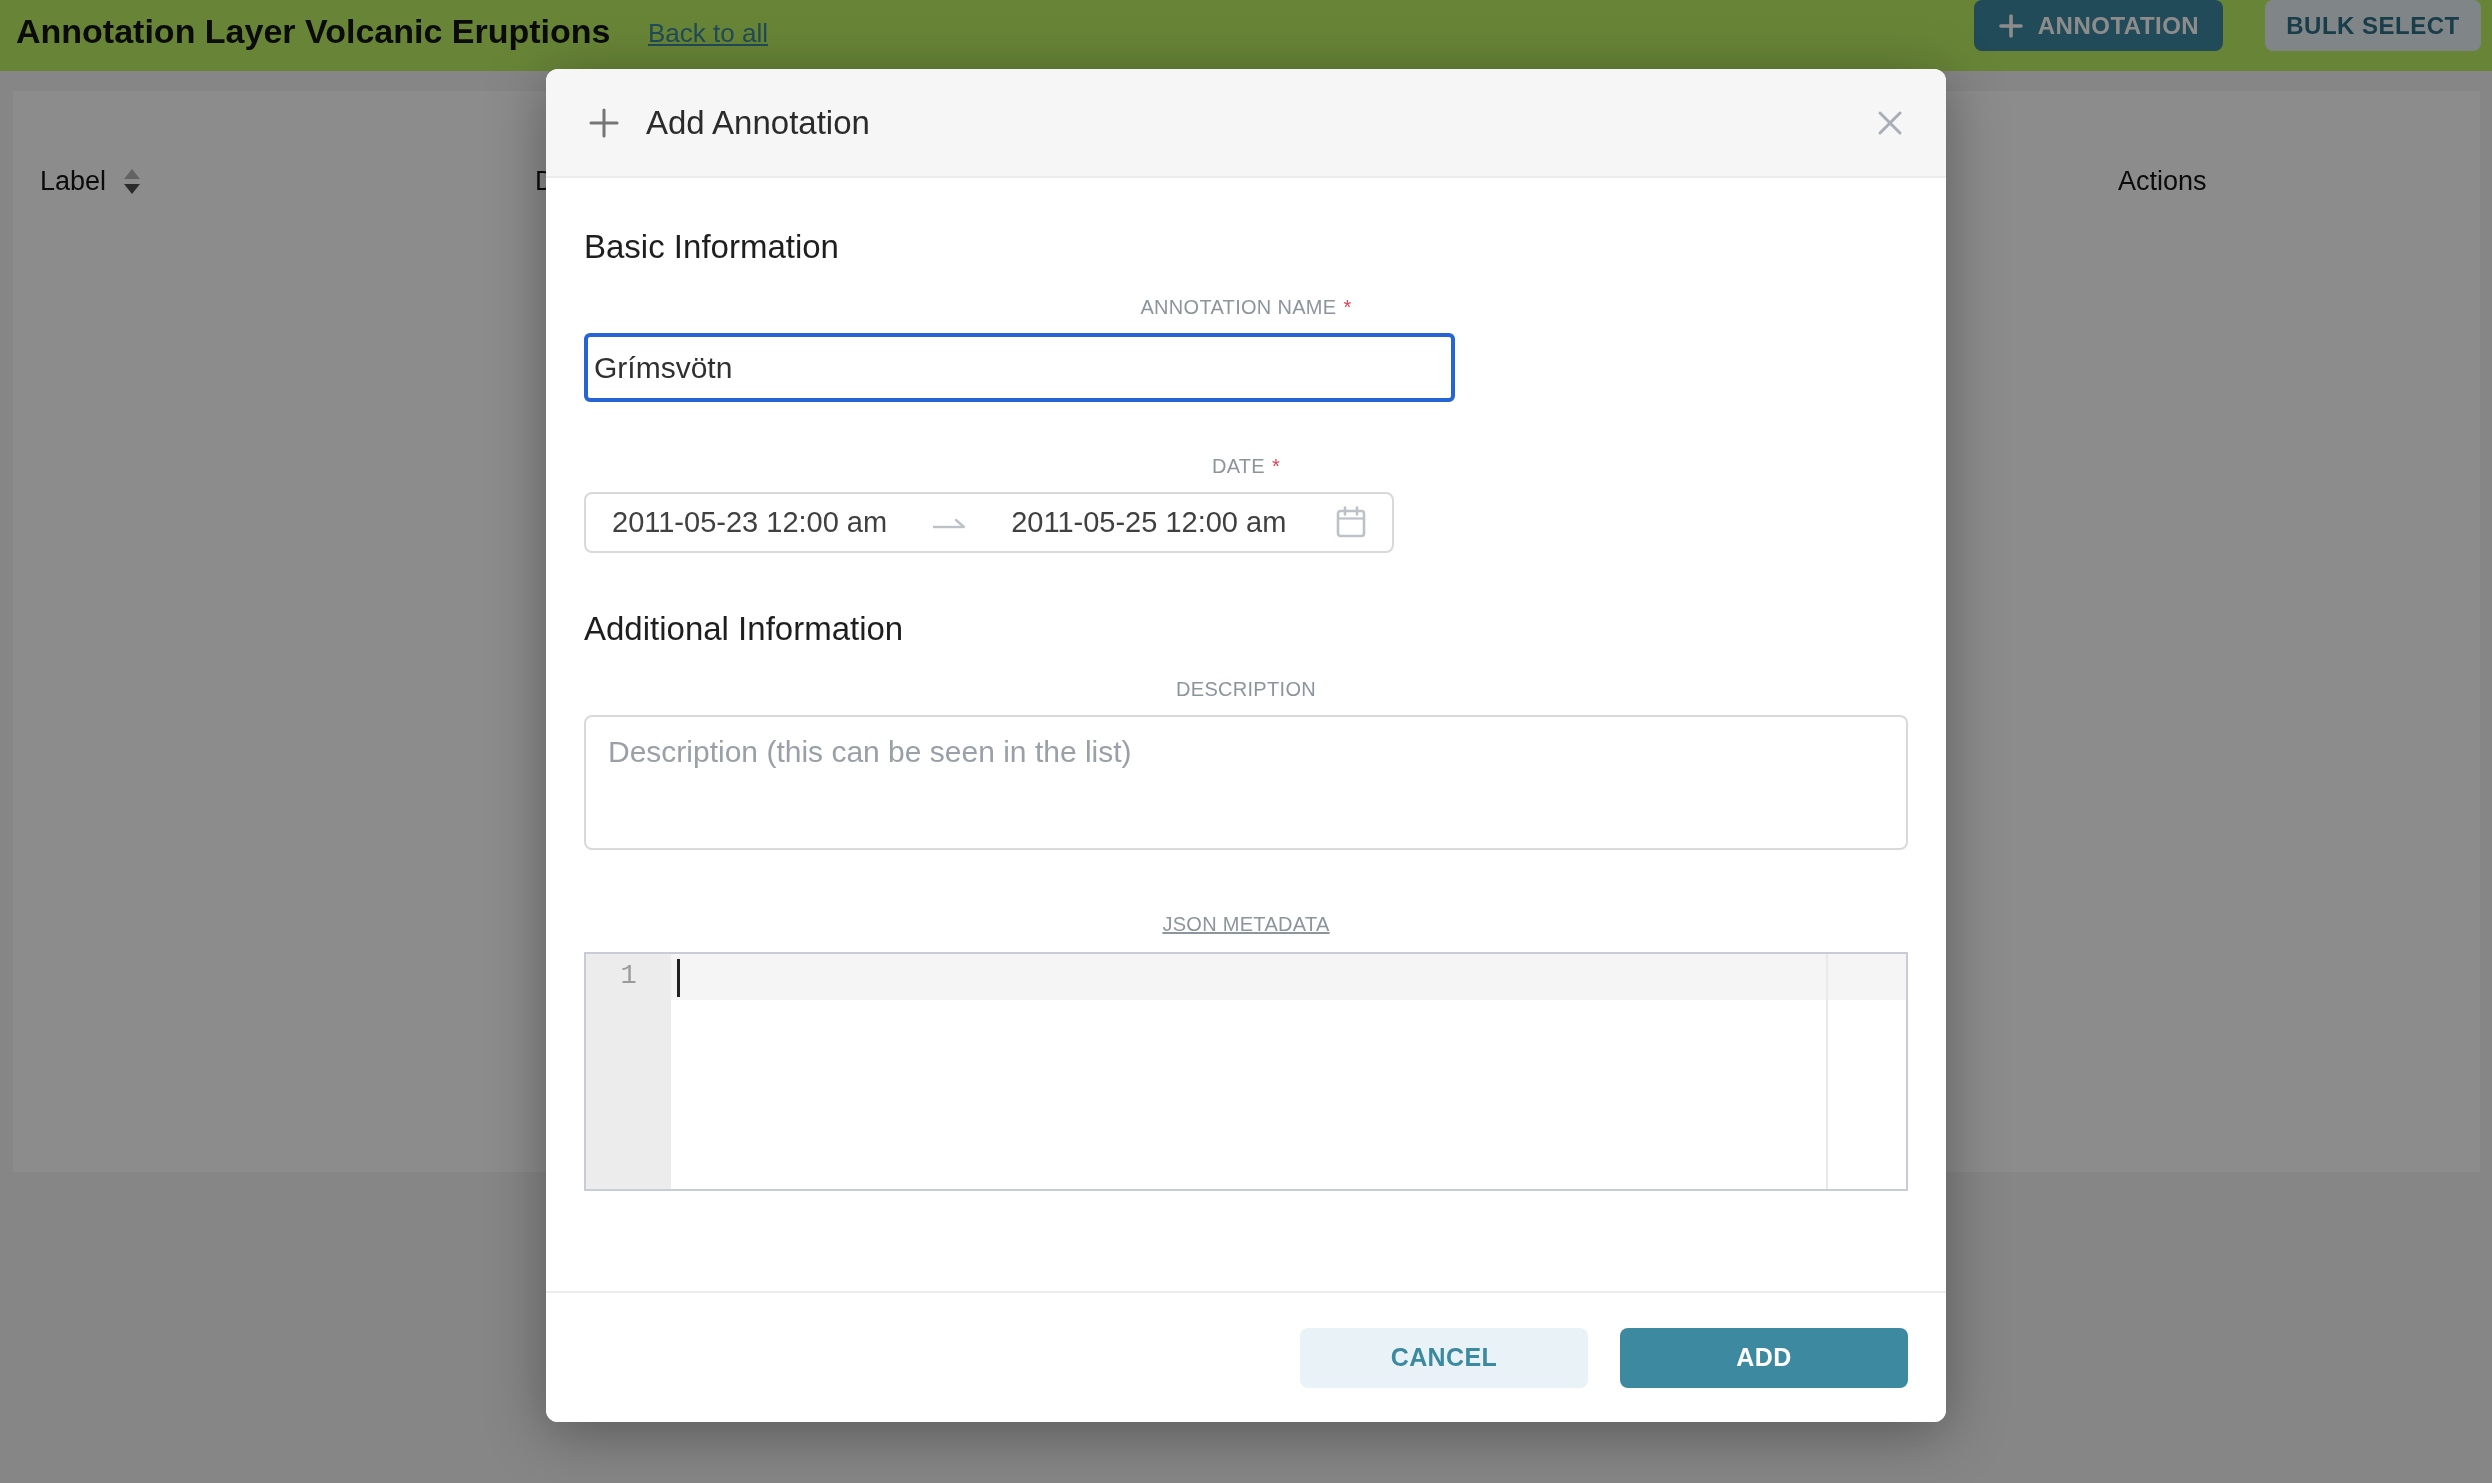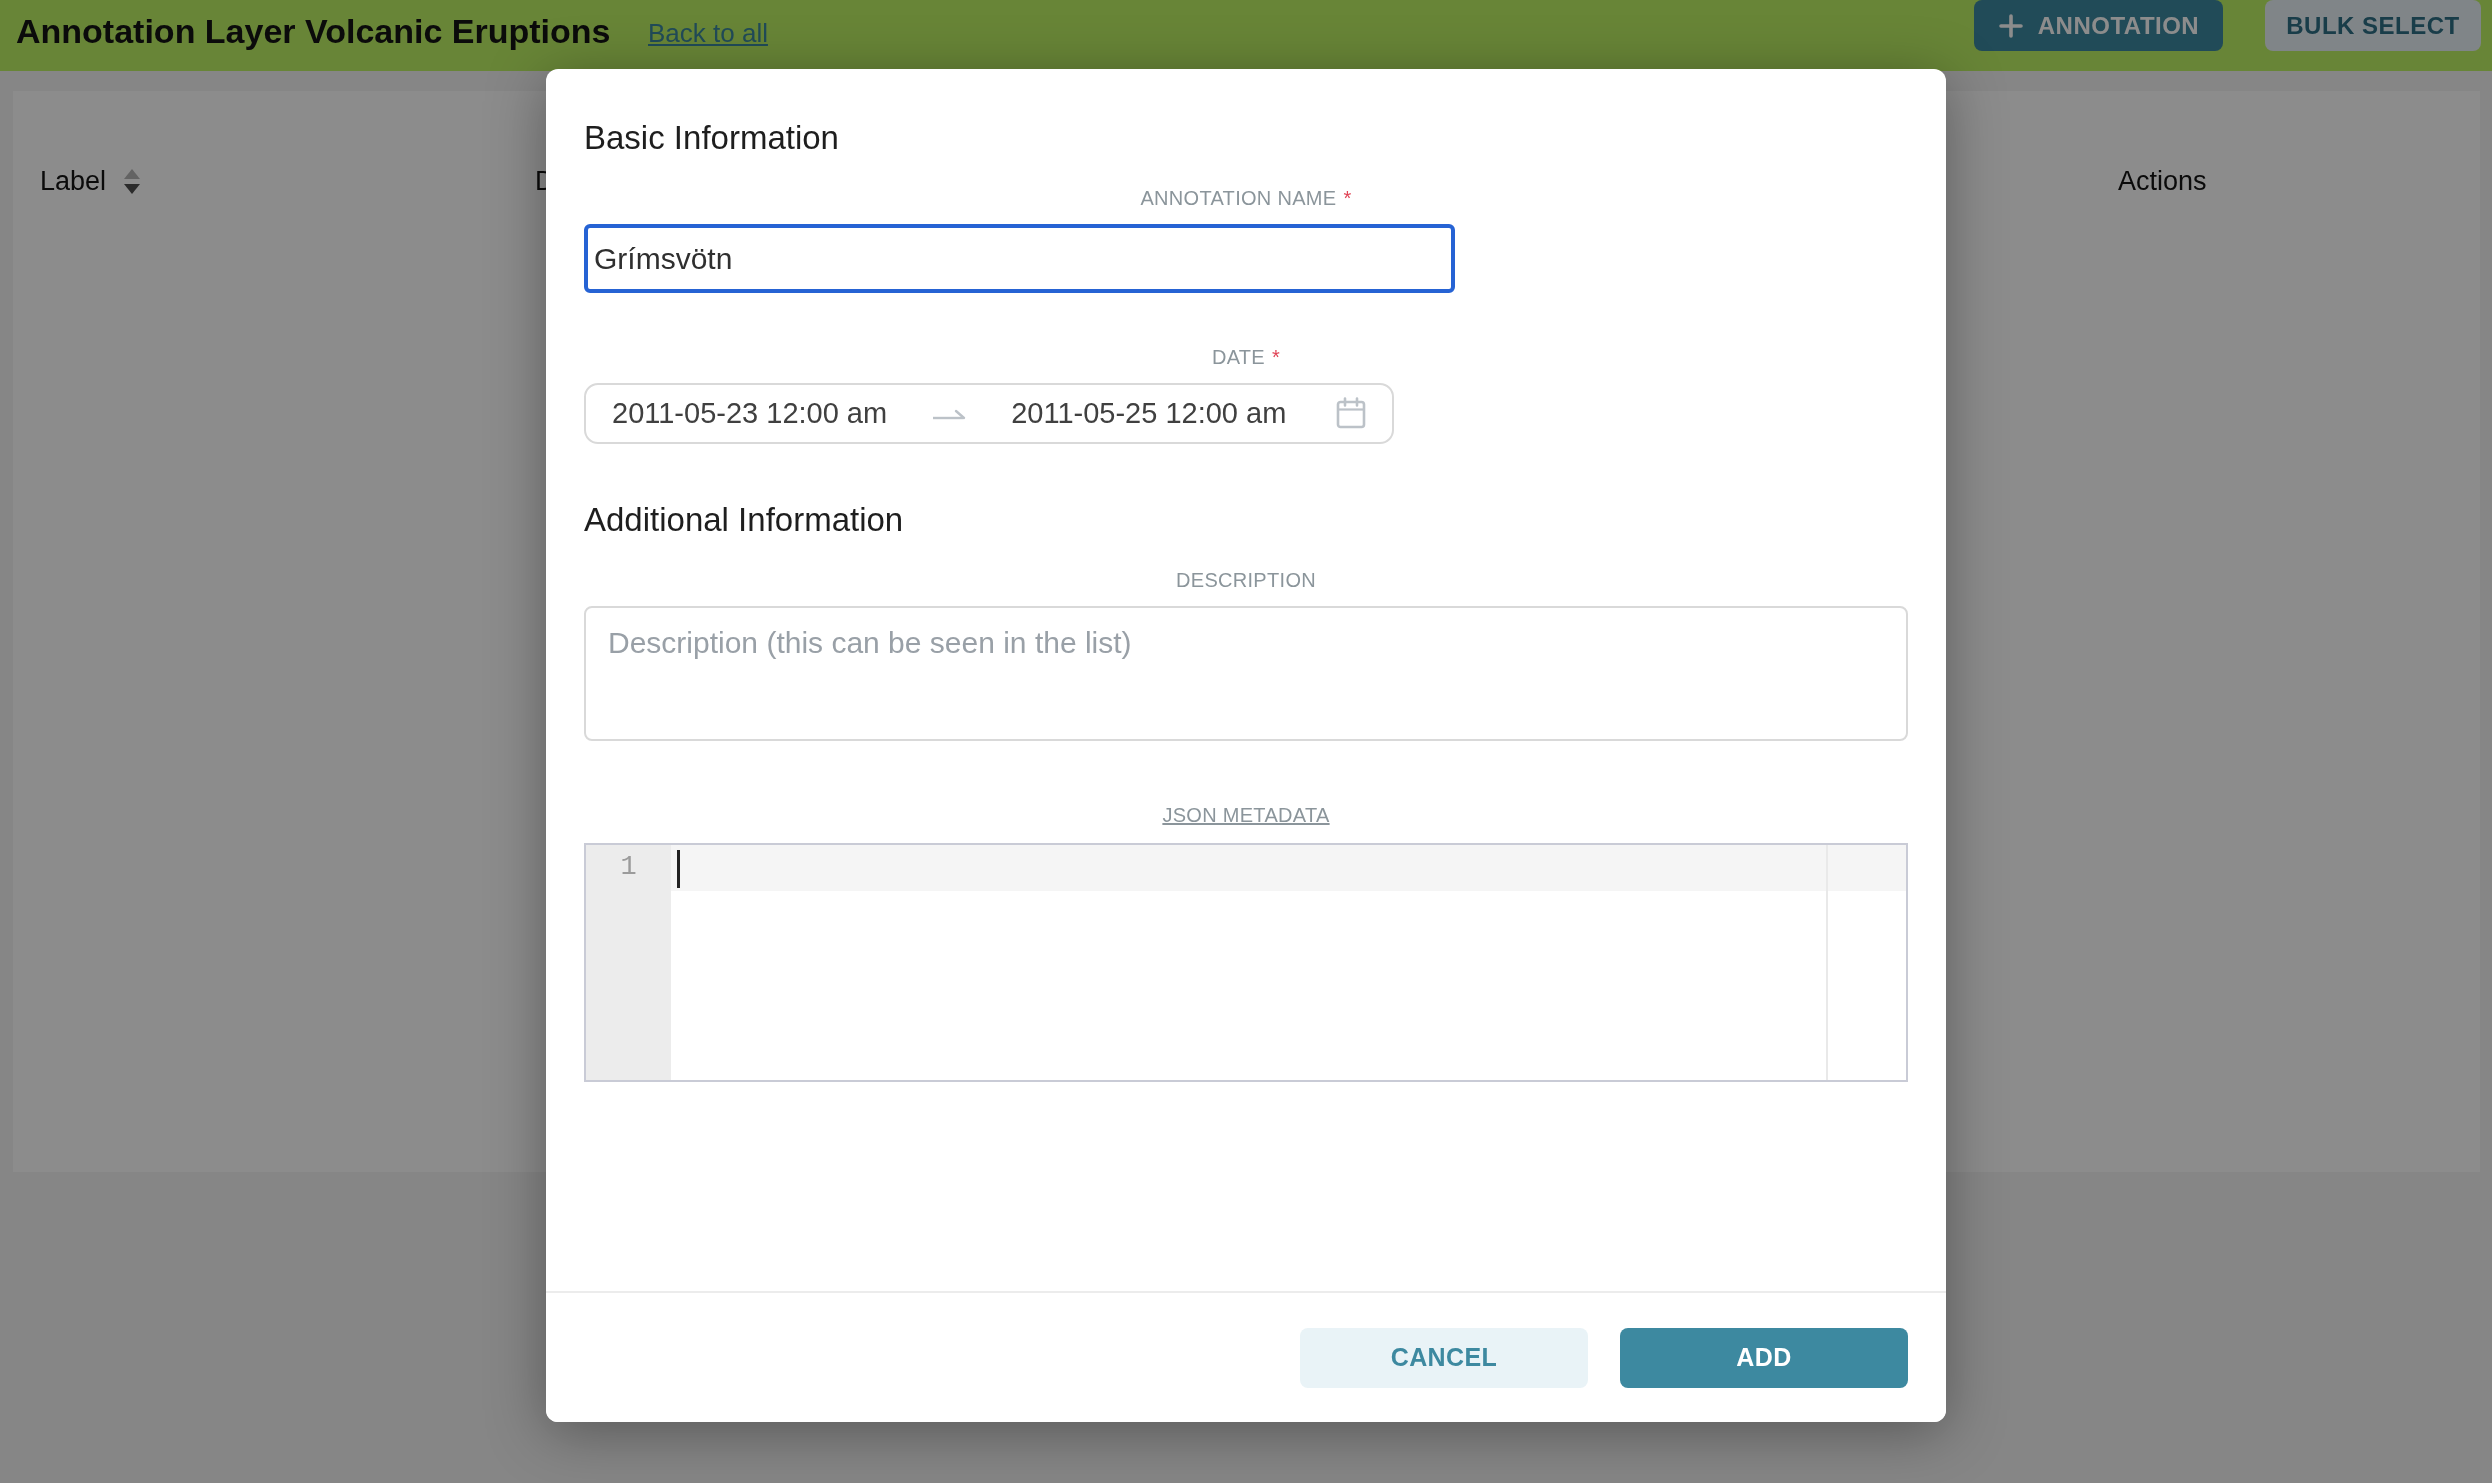--- a/index.html
+++ b/index.html
@@ -46,21 +46,21 @@
   .section-title.additional { margin-top:57px; }
   .field-label { font-size:20px; color:#8b959b; letter-spacing:0.3px; margin-bottom:14px;text-align:center; }
   .field-label .req { color:#e04355; margin-left:7px; }
   .label-date { margin-top:53px; }
   .label-json { margin-top:63px; margin-bottom:16px;text-decoration:underline; }
 
   .name-input { display:block; width:871px; height:69px; border:4px solid #2663d4; border-radius:6px;
                 padding:0 6px; font-size:30px; color:#2f2f2f; outline:none;
                 font-family:"Liberation Sans", sans-serif; background:#fff; }
 
-  .range-picker { width:810px; height:61px; border:2px solid #d9d9d9; border-radius:14px; background:#fff;
+  .range-picker { width:810px; height:61px; border:2px solid #d9d9d9; border-radius:8px; background:#fff;
                   display:flex; align-items:center; padding:18px 26px; cursor:pointer; }
   .date-text { font-size:29px; color:#404040; }
   .range-arrow { margin:0 44px; display:flex; align-items:center; }
   .calendar-icon { margin-left:auto; display:flex; align-items:center; }
 
   .desc-textarea { display:block; width:100%; height:135px; border:2px solid #d9d9d9; border-radius:8px;
                    padding:18px 22px; font-size:30px; color:#2f2f2f; resize:none; outline:none;
                    font-family:"Liberation Sans", sans-serif; }
   .desc-textarea::placeholder { color:#99a0a7; opacity:1; }
 
@@ -110,20 +110,31 @@
   </div>
   <div class="col-header col-actions">
     <span>Actions</span>
   </div>
 </div>
 
 <div class="overlay"></div>
 
 <div class="modal">
 
+  <div class="modal-header">
+    <svg width="36" height="36" viewBox="0 0 36 36">
+        <path d="M18 5v26M5 18h26" stroke="#757575" stroke-width="3" stroke-linecap="round" fill="none"></path>
+      </svg>
+    <div class="modal-title">Add Annotation</div>
+    <div class="close-btn">
+      <svg width="32" height="32" viewBox="0 0 32 32">
+          <path d="M6 6L26 26M26 6L6 26" stroke="#a8adb7" stroke-width="3" stroke-linecap="round"></path>
+        </svg>
+    </div>
+  </div>
 
   <div class="modal-body">
 
     <div class="section-title">Basic Information</div>
 
     <div class="field-label">
       <span>ANNOTATION NAME</span><span class="req">*</span>
     </div>
     <input class="name-input" type="text" value="Grímsvötn" style="">
 

